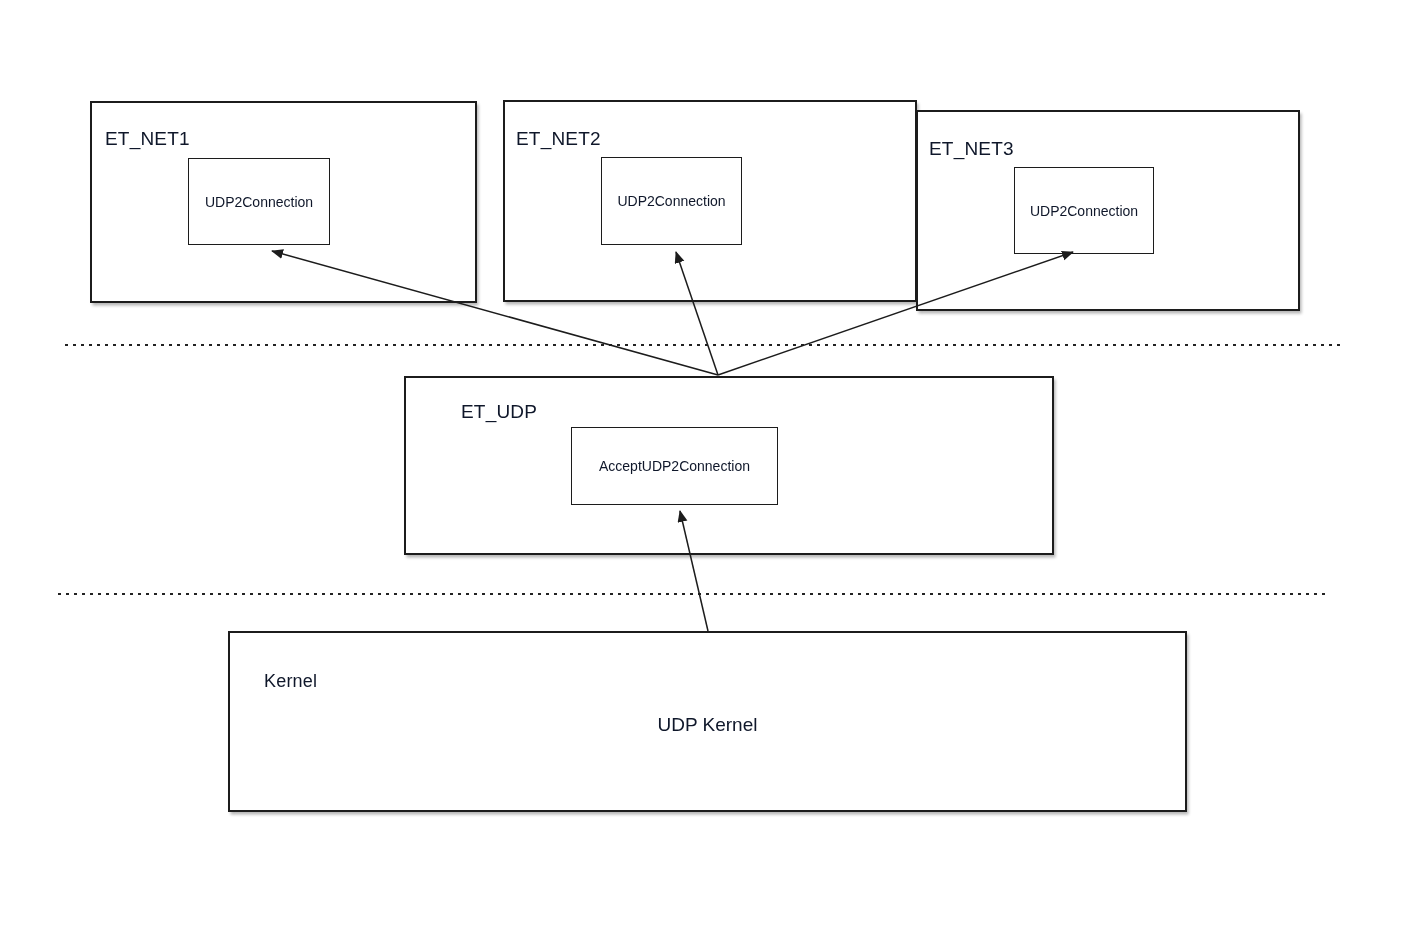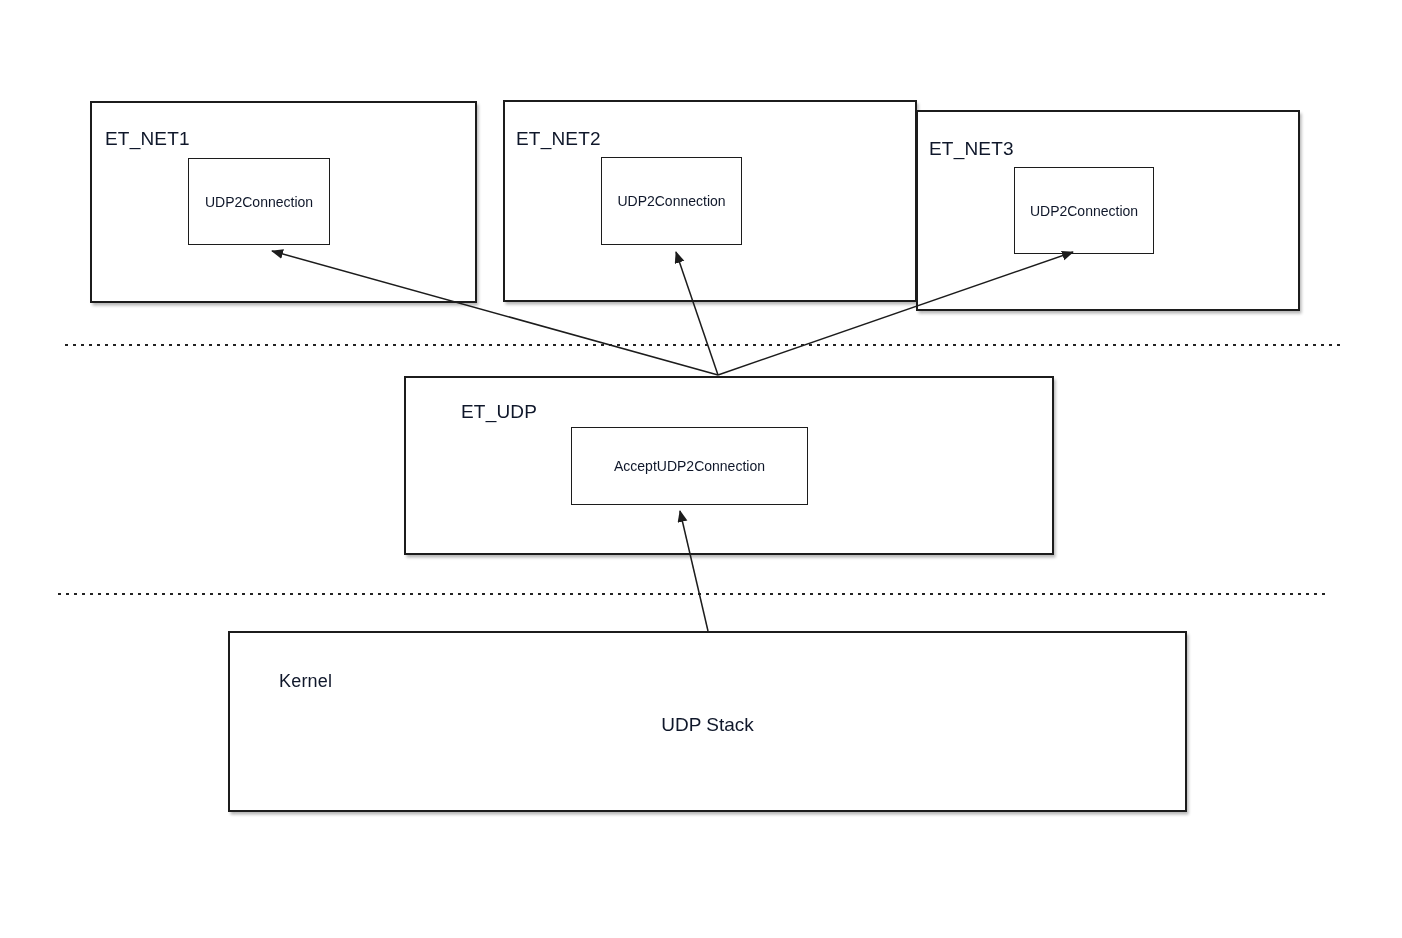--- a/index.html
+++ b/index.html
@@ -70,26 +70,26 @@
   #box-et-net1 { left: 90px;  top: 101px; width: 387px; height: 202px; }
   #box-et-net2 { left: 503px; top: 100px; width: 414px; height: 202px; }
   #box-et-net3 { left: 916px; top: 110px; width: 384px; height: 201px; }
   #box-et-udp  { left: 404px; top: 376px; width: 650px; height: 179px; }
   #box-kernel  { left: 228px; top: 631px; width: 959px; height: 181px; }
 
   #box-et-net1 .box-title { left: 13px; top: 25px; }
   #box-et-net2 .box-title { left: 11px; top: 26px; }
   #box-et-net3 .box-title { left: 11px; top: 26px; }
   #box-et-udp  .box-title { left: 55px; top: 23px; }
-  #box-kernel  .box-title { left: 34px; top: 38px; font-size: 18px; margin-left: 15px; }
+  #box-kernel  .box-title { left: 34px; top: 38px; font-size: 18px; }
 
   #box-et-net1 .inner-box { left: 96px;  top: 55px; width: 142px; height: 87px; }
   #box-et-net2 .inner-box { left: 96px;  top: 55px; width: 141px; height: 88px; }
   #box-et-net3 .inner-box { left: 96px;  top: 55px; width: 140px; height: 87px; }
-  #box-et-udp  .inner-box { left: 165px; top: 49px; width: 237px; height: 78px; }
+  #box-et-udp  .inner-box { left: 165px; top: 49px; width: 207px; height: 78px; }
 
   #separator-1 { left: 65px; top: 344px; width: 1277px; }
   #separator-2 { left: 58px; top: 593px; width: 1272px; }
 </style>
 </head>
 <body>
 
 <div id="canvas">
 
   <div class="dotted-line" id="separator-1"></div>
@@ -118,21 +118,21 @@
 
   <div class="outer-box" id="box-et-udp">
     <span class="box-title">ET_UDP</span>
     <div class="inner-box">
       <span>AcceptUDP2Connection</span>
     </div>
   </div>
 
   <div class="outer-box" id="box-kernel">
     <span class="box-title">Kernel</span>
-    <div class="kernel-center-text">UDP Stack</div>
+    <div class="kernel-center-text">UDP Kernel</div>
   </div>
 
   <svg id="arrow-layer" width="1402" height="938">
     <defs>
       <marker id="ah" markerUnits="userSpaceOnUse" markerWidth="14" markerHeight="12" refX="11" refY="5" orient="auto">
         <path d="M0,0 L12,5 L0,10 Z" fill="#1c1c1c"></path>
       </marker>
     </defs>
     <line x1="718" y1="375" x2="272" y2="251" stroke="#1c1c1c" stroke-width="1.5" marker-end="url(#ah)"></line>
     <line x1="718" y1="375" x2="676" y2="252" stroke="#1c1c1c" stroke-width="1.5" marker-end="url(#ah)"></line>

